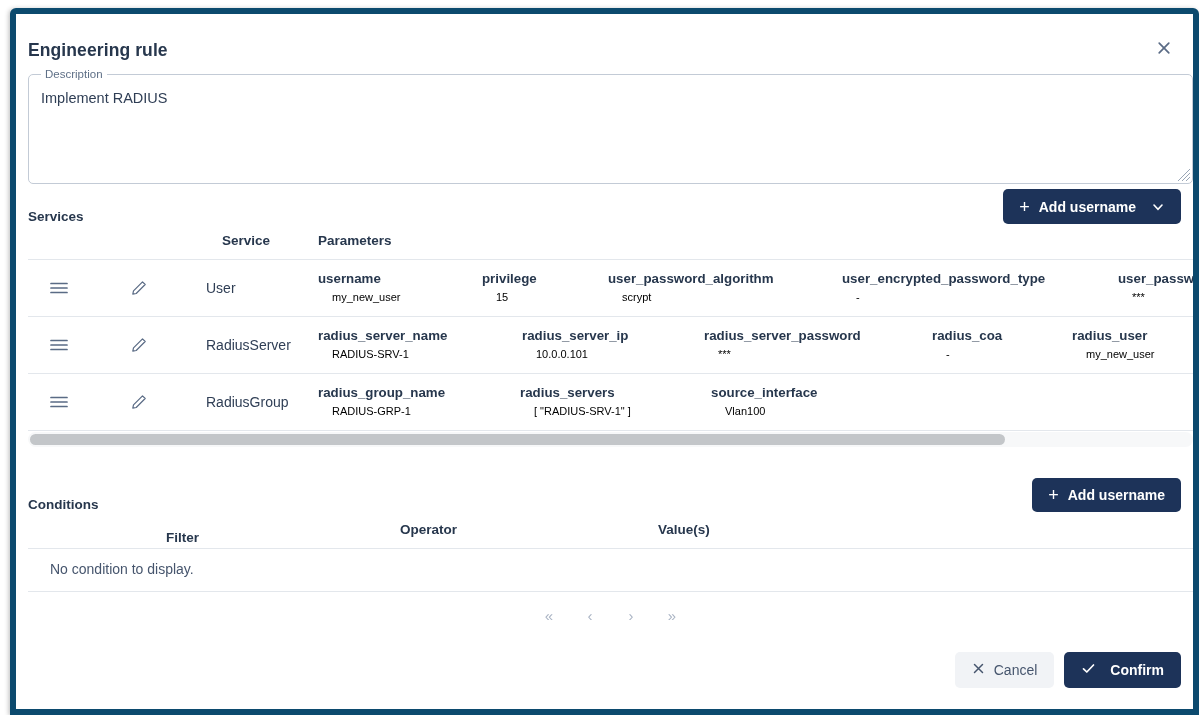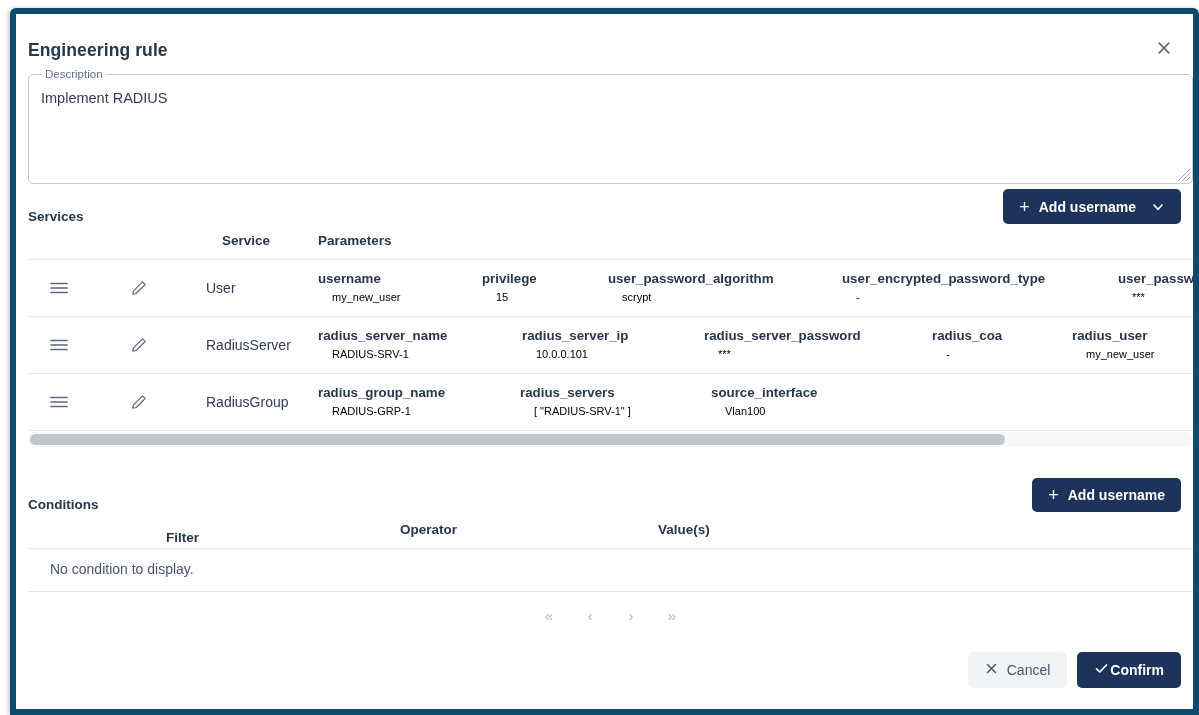--- a/index.html
+++ b/index.html
@@ -250,21 +250,21 @@
     display: flex; align-items: center; gap: 9px;
     padding: 0 17px; cursor: pointer;
   }
   .btn-confirm {
     height: 36px;
     background: #1d3359;
     color: #ffffff;
     border: none; border-radius: 5px;
     font-family: "Liberation Sans", sans-serif;
     font-size: 14px; font-weight: bold;
-    display: flex; align-items: center; gap: 1px;
+    display: flex; align-items: center; gap: 14px;
     padding: 0 17px; cursor: pointer;
   }
 </style>
 </head>
 <body>
 
 <div class="dialog">
 
   <div class="dlg-header">
     <div class="dlg-title">Engineering rule</div>

